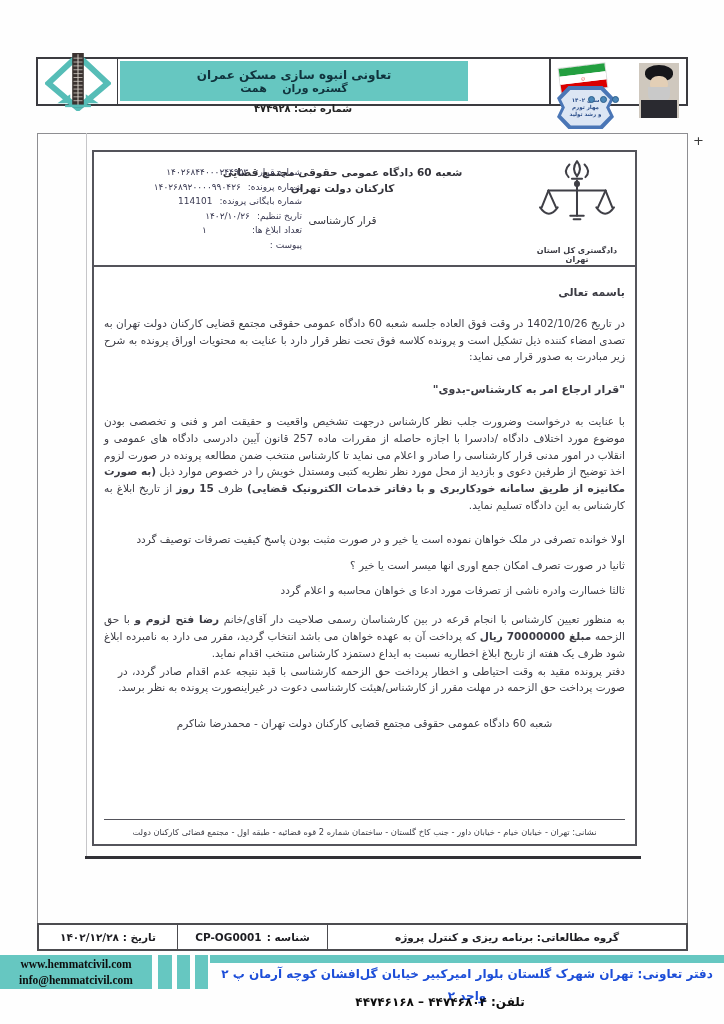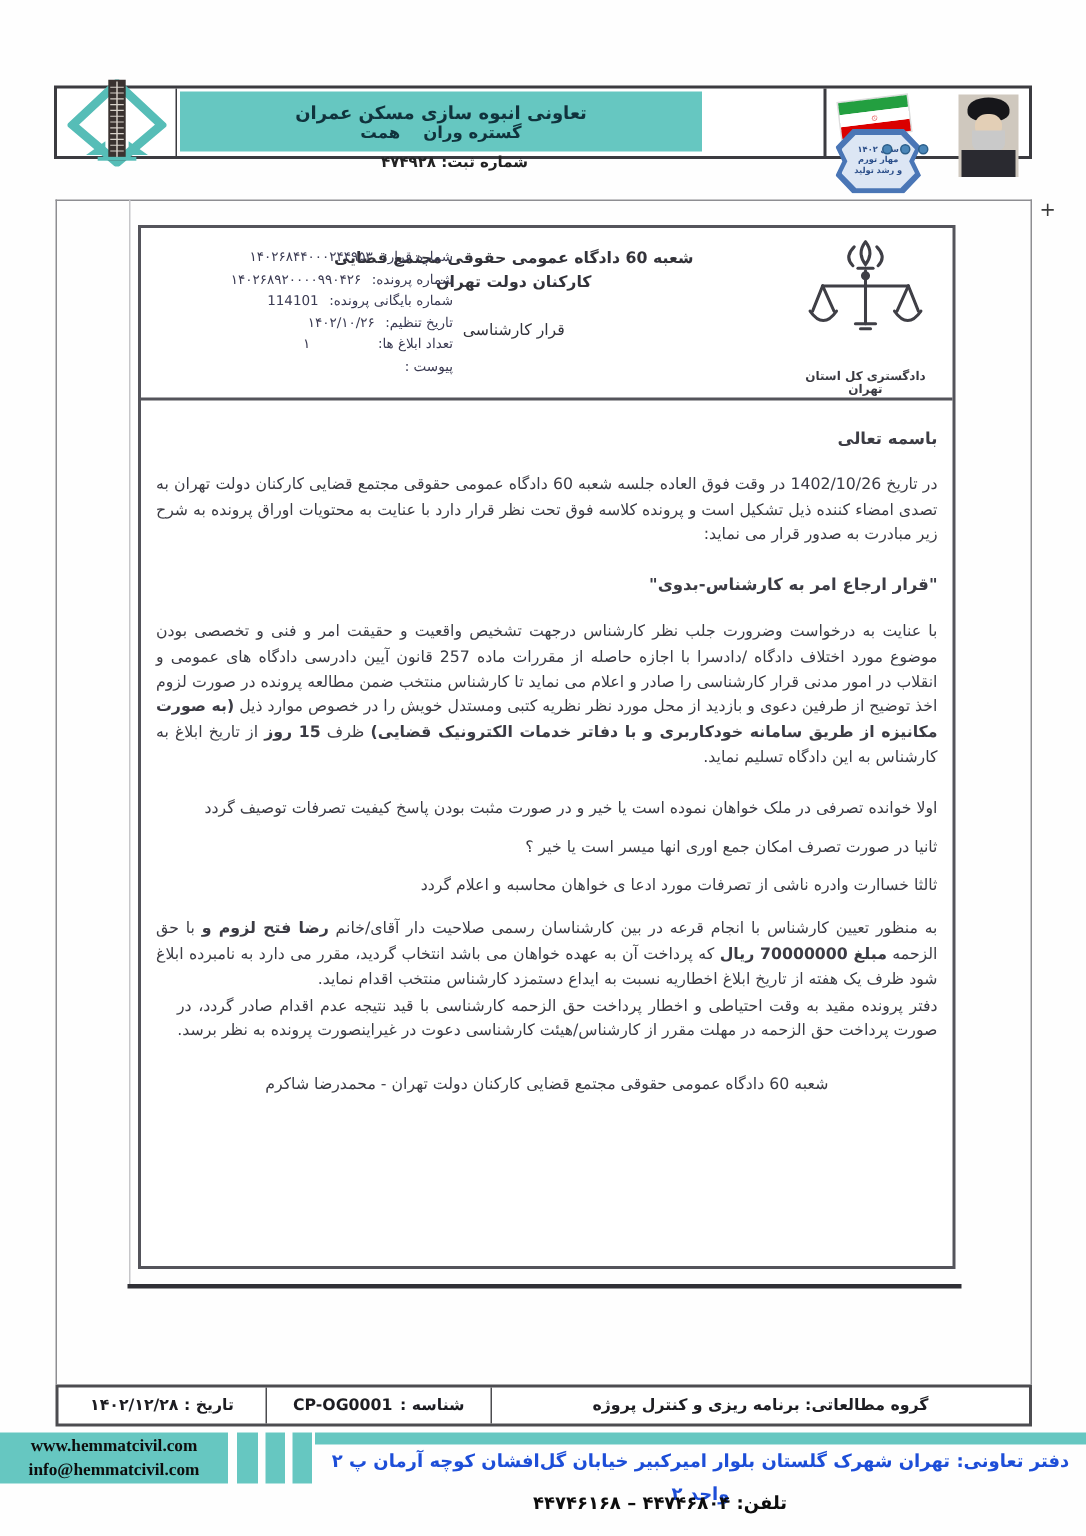--- a/index.html
+++ b/index.html
@@ -227,20 +227,21 @@
     <p class="p1">در تاریخ 1402/10/26 در وقت فوق العاده جلسه شعبه 60 دادگاه عمومی حقوقی مجتمع قضایی کارکنان دولت تهران به تصدی امضاء کننده ذیل تشکیل است و پرونده کلاسه فوق تحت نظر قرار دارد با عنایت به محتویات اوراق پرونده به شرح زیر مبادرت به صدور قرار می نماید:</p>
     <div class="order-heading">"قرار ارجاع امر به کارشناس-بدوی"</div>
     <p class="p2"><span>با عنایت به درخواست وضرورت جلب نظر کارشناس درجهت تشخیص واقعیت و حقیقت امر و فنی و تخصصی بودن موضوع مورد اختلاف دادگاه /دادسرا با اجازه حاصله از مقررات ماده 257 قانون آیین دادرسی دادگاه های عمومی و انقلاب در امور مدنی قرار کارشناسی را صادر و اعلام می نماید تا کارشناس منتخب ضمن مطالعه پرونده در صورت لزوم اخذ توضیح از طرفین دعوی و بازدید از محل مورد نظر نظریه کتبی ومستدل خویش را در خصوص موارد ذیل </span><b>(به صورت مکانیزه از طریق سامانه خودکاربری و با دفاتر خدمات الکترونیک قضایی)</b><span> ظرف </span><b>15 روز</b><span> از تاریخ ابلاغ به کارشناس به این دادگاه تسلیم نماید.</span></p>
     <p class="p3">اولا خوانده تصرفی در ملک خواهان نموده است یا خیر و در صورت مثبت بودن پاسخ کیفیت تصرفات توصیف گردد</p>
     <p class="p4">ثانیا در صورت تصرف امکان جمع اوری انها میسر است یا خیر ؟</p>
     <p class="p5">ثالثا خساارت وادره ناشی از تصرفات مورد ادعا ی خواهان محاسبه و اعلام گردد</p>
     <p class="p6"><span>به منظور تعیین کارشناس با انجام قرعه در بین کارشناسان رسمی صلاحیت دار آقای/خانم </span><b>رضا فتح لزوم و</b><span> با حق الزحمه </span><b>مبلغ 70000000 ریال</b><span> که پرداخت آن به عهده خواهان می باشد انتخاب گردید، مقرر می دارد به نامبرده ابلاغ شود ظرف یک هفته از تاریخ ابلاغ اخطاریه نسبت به ایداع دستمزد کارشناس منتخب اقدام نماید.</span></p>
     <p class="p7">دفتر پرونده مقید به وقت احتیاطی و اخطار پرداخت حق الزحمه کارشناسی با قید نتیجه عدم اقدام صادر گردد، در صورت پرداخت حق الزحمه در مهلت مقرر از کارشناس/هیئت کارشناسی دعوت در غیراینصورت پرونده به نظر برسد.</p>
     <p class="sig">شعبه 60 دادگاه عمومی حقوقی مجتمع قضایی کارکنان دولت تهران - محمدرضا شاکرم</p>
     <div class="spacer"></div>
+    <div class="addr-bar">نشانی: تهران - خیابان خیام - خیابان داور - جنب کاخ گلستان - ساختمان شماره 2 قوه قضائیه - طبقه اول - مجتمع قضائی کارکنان دولت</div>
   </div>
 </div>
 
 <div class="abs scan-bottom"></div>
 
 <div class="abs doc-table">
   <div class="cell cell-date">تاریخ : ۱۴۰۲/۱۲/۲۸</div>
   <div class="cell cell-id">
     <span>شناسه :</span>
     <span>CP-OG0001</span>

